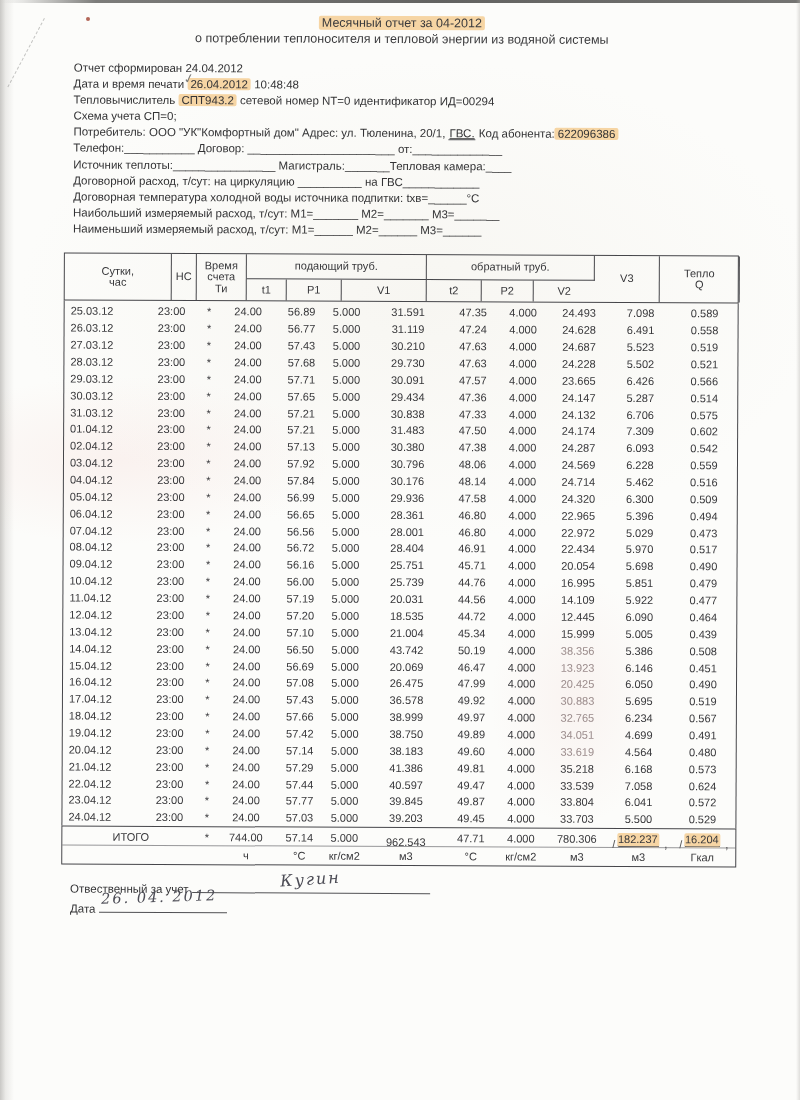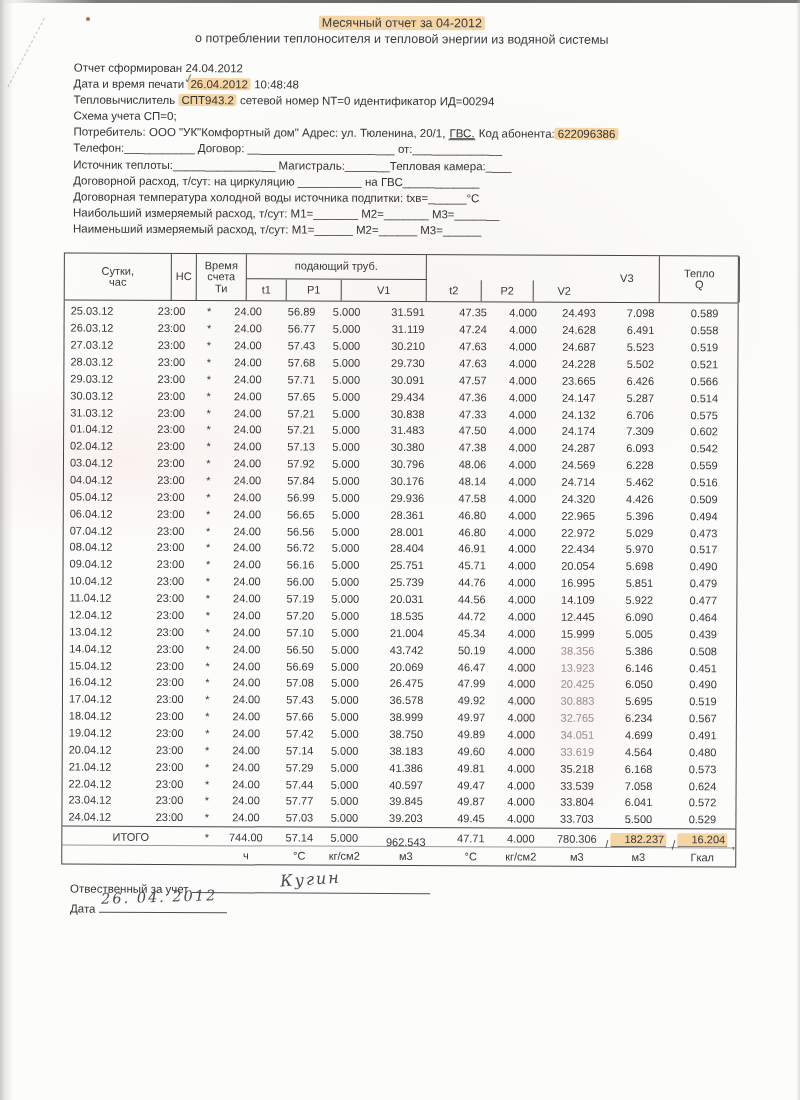--- a/index.html
+++ b/index.html
@@ -47,21 +47,21 @@
         height:16.87px;align-items:center;}
   .c{text-align:center;}
   .c-date{text-align:left;padding-left:6px;}
   .trow:nth-child(n+21):nth-child(-n+27) .c-v2{color:#9a8b8b;}
   .totals{border:1.4px solid #46464a;border-top-width:1.6px;box-sizing:border-box;}
   .trow-total{display:grid;grid-template-columns:77px 60px 15px 63px 44px 46px 77px 53px 47px 65px 58px 70px;
         height:18px;align-items:center;border-bottom:1px solid rgba(70,70,74,0.55);}
   .trow-units{display:grid;grid-template-columns:77px 60px 15px 63px 44px 46px 77px 53px 47px 65px 58px 70px;
         height:18px;align-items:center;}
   .t-label{grid-column:1/3;text-align:center;}
-  .bracket{position:relative;border-bottom:1.6px solid #5e5e60;padding:0 2px 1px 14px;}
+  .bracket{position:relative;border-bottom:1.6px solid #5e5e60;padding:0 2px 1px 1px;}
   .bracket::before{content:"";position:absolute;left:-4px;bottom:-2px;height:8px;width:3px;
      border-left:1.6px solid #5e5e60;transform:skewX(-14deg);}
   .bracket::after{content:",";position:absolute;right:-8px;bottom:-5px;color:#5e5e60;font-size:13px;}
   
   .footer{margin:14px 0 0 72px;font-size:11.5px;line-height:19px;color:#333335;}
   .sigline{display:inline-block;width:238px;border-bottom:1.2px solid #515154;height:13px;position:relative;margin-left:4px;}
   .sig{position:absolute;left:88px;top:-10px;font-family:"DejaVu Serif",serif;font-style:italic;
        font-size:16px;letter-spacing:2px;color:#4c4c55;transform:rotate(-4deg);}
   .dateline{display:inline-block;width:128px;border-bottom:1.2px solid #515154;height:13px;position:relative;margin-left:4px;}
   .hand{position:absolute;left:2px;top:-11px;font-family:"DejaVu Serif",serif;font-style:italic;
@@ -108,20 +108,21 @@
           </div>
         <div class="hc span2">НС</div>
         <div class="hc span2">
             <div>
               <div>Время</div>
               <div>счета</div>
               <div>Ти</div>
             </div>
           </div>
         <div class="hc grp h-supply">подающий труб.</div>
+        <div class="hc grp h-return">обратный труб.</div>
         <div class="hc span2">V3</div>
         <div class="hc span2">
             <div>
               <div>Тепло</div>
               <div>Q</div>
             </div>
           </div>
         <div class="hc" style="grid-column:4;grid-row:2;">t1</div>
         <div class="hc" style="grid-column:5;grid-row:2;">P1</div>
         <div class="hc" style="grid-column:6;grid-row:2;">V1</div>
@@ -289,21 +290,21 @@
             <span class="c c-date">05.04.12</span>
             <span class="c c-time">23:00</span>
             <span class="c c-ns">*</span>
             <span class="c c-ti">24.00</span>
             <span class="c c-t1">56.99</span>
             <span class="c c-p1">5.000</span>
             <span class="c c-v1">29.936</span>
             <span class="c c-t2">47.58</span>
             <span class="c c-p2">4.000</span>
             <span class="c c-v2">24.320</span>
-            <span class="c c-v3">4.426</span>
+            <span class="c c-v3">6.300</span>
             <span class="c c-q">0.509</span>
           </div>
           <div class="trow">
             <span class="c c-date">06.04.12</span>
             <span class="c c-time">23:00</span>
             <span class="c c-ns">*</span>
             <span class="c c-ti">24.00</span>
             <span class="c c-t1">56.65</span>
             <span class="c c-p1">5.000</span>
             <span class="c c-v1">28.361</span>

